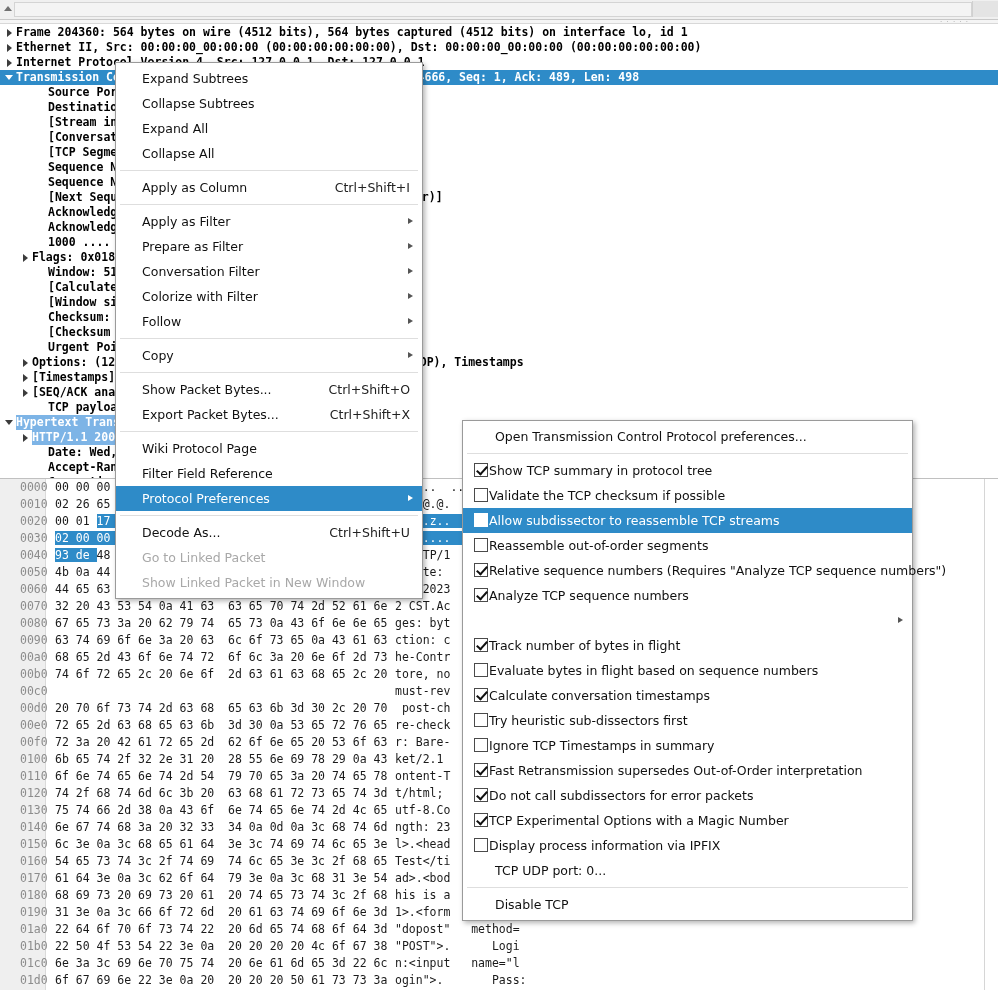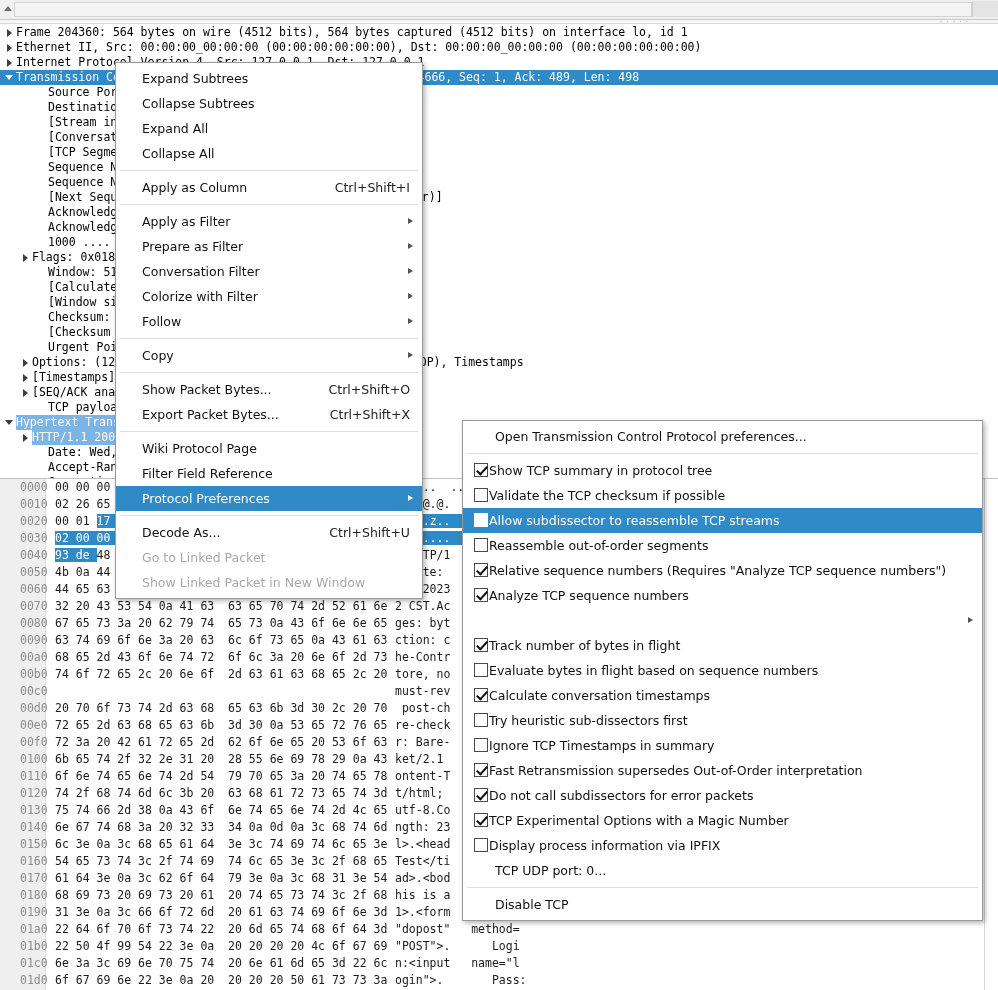--- a/index.html
+++ b/index.html
@@ -85,21 +85,21 @@
   }
   .tw-down::before {
     content: "";
     position: absolute; left: 3px; top: 5px;
     width: 0; height: 0;
     border-left: 4.5px solid transparent;
     border-right: 4.5px solid transparent;
     border-top: 5px solid #3c3c3c;
   }
   .tree-row.sel .tw-down::before { border-top-color: #ffffff; }
-  .tree-row .label { position: absolute; }
+  .tree-row .label { position: absolute; font-weight: bold; }
   .label-hl {
     background: #7db4e6;
     color: #ffffff;
   }
 
   
   .bytes-pane {
     position: absolute; left: 0; top: 478px; width: 998px; height: 512px;
     background: #ffffff;
     border-top: 1px solid #c0c0c0;
@@ -133,21 +133,21 @@
     border: 1px solid #9a9a9a;
     box-shadow: 2px 2px 5px rgba(0,0,0,0.30);
     font-family: "DejaVu Sans", sans-serif;
     font-size: 12.5px;
     color: #101010;
     padding: 3px 0;
     box-sizing: border-box;
     z-index: 50;
   }
   #ctx-menu { left: 115px; top: 62px; width: 308px; }
-  #sub-menu  { left: 462px; top: 420px; width: 521px; z-index: 60; }
+  #sub-menu  { left: 462px; top: 420px; width: 451px; z-index: 60; }
 
   .mi {
     position: relative;
     height: 25px;
     line-height: 25px;
     padding: 0 10px 0 26px;
     white-space: nowrap;
     cursor: default;
   }
   .mi.hl { background: #2e8bc8; color: #ffffff; }
@@ -259,21 +259,21 @@
         <div class="hex-row"><span class="hex-off">0110</span><span class="hex-bytes">6f 6e 74 65 6e 74 2d 54  79 70 65 3a 20 74 65 78</span><span class="hex-ascii">ontent-T  ype: tex</span></div>
         <div class="hex-row"><span class="hex-off">0120</span><span class="hex-bytes">74 2f 68 74 6d 6c 3b 20  63 68 61 72 73 65 74 3d</span><span class="hex-ascii">t/html;   charset=</span></div>
         <div class="hex-row"><span class="hex-off">0130</span><span class="hex-bytes">75 74 66 2d 38 0a 43 6f  6e 74 65 6e 74 2d 4c 65</span><span class="hex-ascii">utf-8.Co  ntent-Le</span></div>
         <div class="hex-row"><span class="hex-off">0140</span><span class="hex-bytes">6e 67 74 68 3a 20 32 33  34 0a 0d 0a 3c 68 74 6d</span><span class="hex-ascii">ngth: 23  4...&lt;htm</span></div>
         <div class="hex-row"><span class="hex-off">0150</span><span class="hex-bytes">6c 3e 0a 3c 68 65 61 64  3e 3c 74 69 74 6c 65 3e</span><span class="hex-ascii">l&gt;.&lt;head  &gt;&lt;title&gt;</span></div>
         <div class="hex-row"><span class="hex-off">0160</span><span class="hex-bytes">54 65 73 74 3c 2f 74 69  74 6c 65 3e 3c 2f 68 65</span><span class="hex-ascii">Test&lt;/ti  tle&gt;&lt;/he</span></div>
         <div class="hex-row"><span class="hex-off">0170</span><span class="hex-bytes">61 64 3e 0a 3c 62 6f 64  79 3e 0a 3c 68 31 3e 54</span><span class="hex-ascii">ad&gt;.&lt;bod  y&gt;.&lt;h1&gt;T</span></div>
         <div class="hex-row"><span class="hex-off">0180</span><span class="hex-bytes">68 69 73 20 69 73 20 61  20 74 65 73 74 3c 2f 68</span><span class="hex-ascii">his is a   test&lt;/h</span></div>
         <div class="hex-row"><span class="hex-off">0190</span><span class="hex-bytes">31 3e 0a 3c 66 6f 72 6d  20 61 63 74 69 6f 6e 3d</span><span class="hex-ascii">1&gt;.&lt;form   action=</span></div>
         <div class="hex-row"><span class="hex-off">01a0</span><span class="hex-bytes">22 64 6f 70 6f 73 74 22  20 6d 65 74 68 6f 64 3d</span><span class="hex-ascii">"dopost"   method=</span></div>
-        <div class="hex-row"><span class="hex-off">01b0</span><span class="hex-bytes">22 50 4f 99 54 22 3e 0a  20 20 20 20 4c 6f 67 69</span><span class="hex-ascii">"POST"&gt;.      Logi</span></div>
+        <div class="hex-row"><span class="hex-off">01b0</span><span class="hex-bytes">22 50 4f 53 54 22 3e 0a  20 20 20 20 4c 6f 67 38</span><span class="hex-ascii">"POST"&gt;.      Logi</span></div>
         <div class="hex-row"><span class="hex-off">01c0</span><span class="hex-bytes">6e 3a 3c 69 6e 70 75 74  20 6e 61 6d 65 3d 22 6c</span><span class="hex-ascii">n:&lt;input   name="l</span></div>
         <div class="hex-row"><span class="hex-off">01d0</span><span class="hex-bytes">6f 67 69 6e 22 3e 0a 20  20 20 20 50 61 73 73 3a</span><span class="hex-ascii">ogin"&gt;.       Pass:</span></div>
         <div class="hex-row"><span class="hex-off">01e0</span><span class="hex-bytes">3c 69 6e 70 75 74 20 6e  61 6d 65 3d 22 70 61 73</span><span class="hex-ascii">&lt;input n  ame="pas</span></div>
       </div>
     <div class="bytes-right-edge"></div>
   </div>
 
   <div class="menu" id="ctx-menu">
       <div class="mi"><span>Expand Subtrees</span></div>
       <div class="mi"><span>Collapse Subtrees</span></div>

